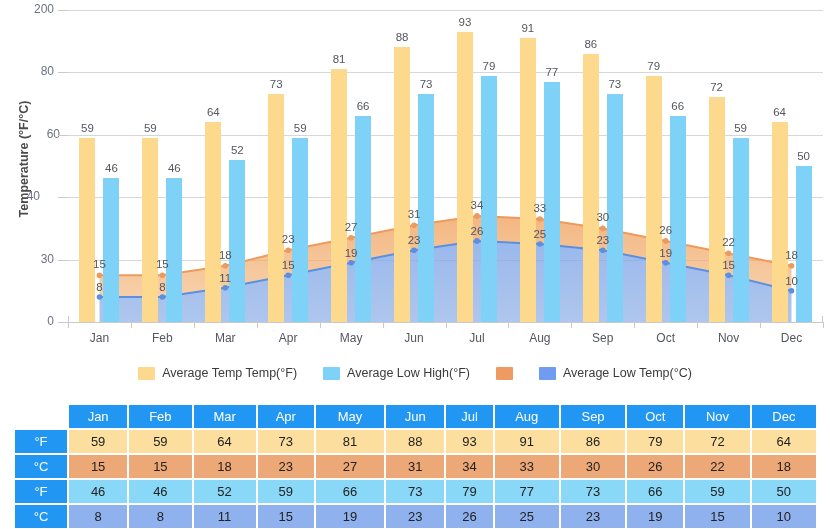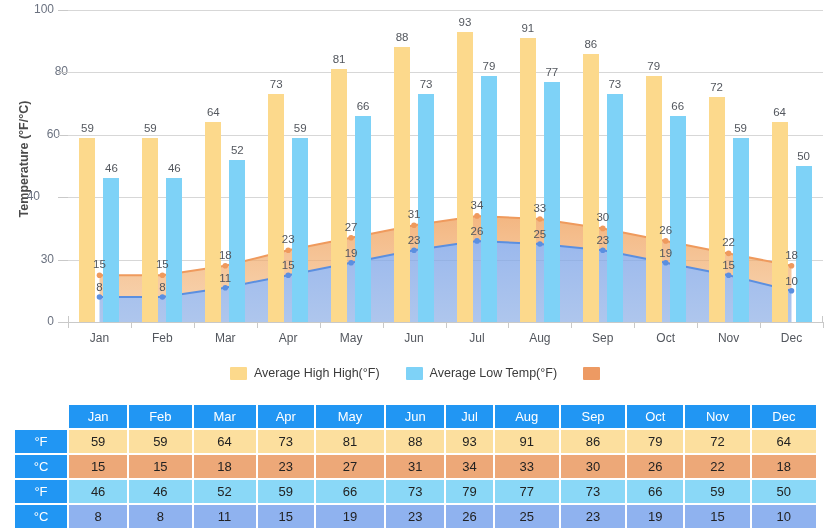--- a/index.html
+++ b/index.html
@@ -195,22 +195,22 @@
 
 <div id="chart-area">
 
   <div id="y-axis-title">Temperature (°F/°C)</div>
 
   <div id="y-ticks">
       <div class="y-tick-label" style="left: 14px; top: 314px;">0</div>
       <div class="y-tick-label" style="left: 14px; top: 251.6px;">30</div>
       <div class="y-tick-label" style="left: 0; top: 189.2px;">40</div>
       <div class="y-tick-label" style="left: 20px; top: 126.8px;">60</div>
-      <div class="y-tick-label" style="left: 28px; top: 64.4px;">80</div>
-      <div class="y-tick-label" style="left: 14px; top: 2px;">100</div>
+      <div class="y-tick-label" style="left: 14px; top: 64.4px;">80</div>
+      <div class="y-tick-label" style="left: 14px; top: 2px;">200</div>
     </div>
   <div id="gridlines">
       <div class="gridline" style="top: 322px; background: transparent;"></div>
       <div style="position: absolute; left: 58px; top: 322px; width: 10px; height: 1px; background: rgb(201, 201, 201);"></div>
       <div class="gridline" style="top: 259.6px;"></div>
       <div style="position: absolute; left: 58px; top: 259.6px; width: 10px; height: 1px; background: rgb(201, 201, 201);"></div>
       <div class="gridline" style="top: 197.2px;"></div>
       <div style="position: absolute; left: 58px; top: 197.2px; width: 10px; height: 1px; background: rgb(201, 201, 201);"></div>
       <div class="gridline" style="top: 134.8px;"></div>
       <div style="position: absolute; left: 58px; top: 134.8px; width: 10px; height: 1px; background: rgb(201, 201, 201);"></div>
@@ -374,28 +374,32 @@
       <div class="x-label" style="left: 567.792px;">Sep</div>
       <div class="x-label" style="left: 630.708px;">Oct</div>
       <div class="x-label" style="left: 693.625px;">Nov</div>
       <div class="x-label" style="left: 756.542px;">Dec</div>
     </div>
 </div>
 
 <div id="legend">
     <div class="legend-item">
       <span class="legend-swatch" style="background: rgb(252, 217, 140);"></span>
-      <span class="legend-text">Average High High(°F)</span>
+      <span class="legend-text">Average Temp Temp(°F)</span>
     </div>
     <div class="legend-item">
       <span class="legend-swatch" style="background: rgb(126, 210, 247);"></span>
-      <span class="legend-text">Average Low Temp(°F)</span>
+      <span class="legend-text">Average Low High(°F)</span>
     </div>
     <div class="legend-item">
       <span class="legend-swatch" style="background: rgb(237, 154, 99);"></span>
+    </div>
+    <div class="legend-item">
+      <span class="legend-swatch" style="background: rgb(111, 155, 240);"></span>
+      <span class="legend-text">Average Low Temp(°C)</span>
     </div>
   </div>
 
 <table id="data-table">
   <thead>
     <tr>
       <th class="corner"></th>
     <th class="month-head">Jan</th>
         <th class="month-head">Feb</th>
         <th class="month-head">Mar</th>

